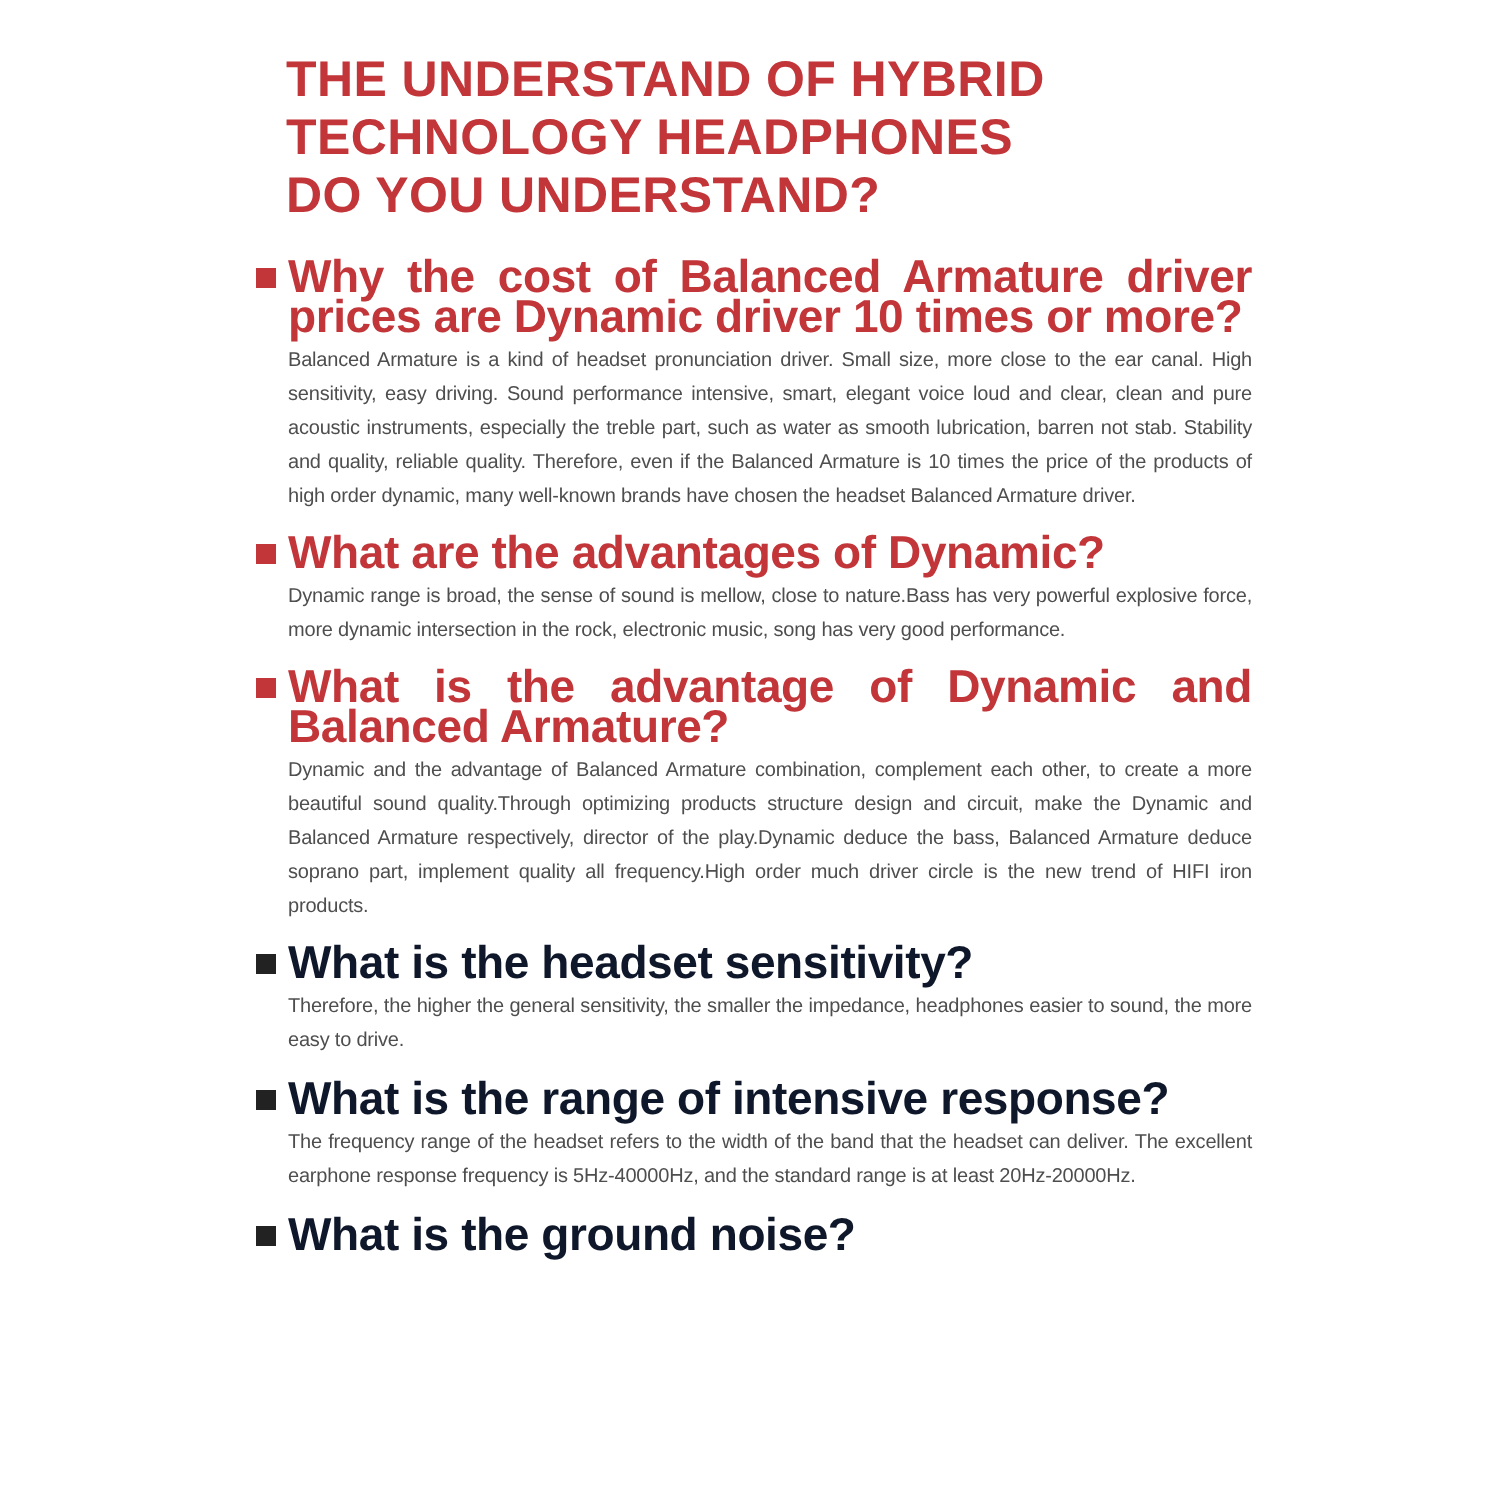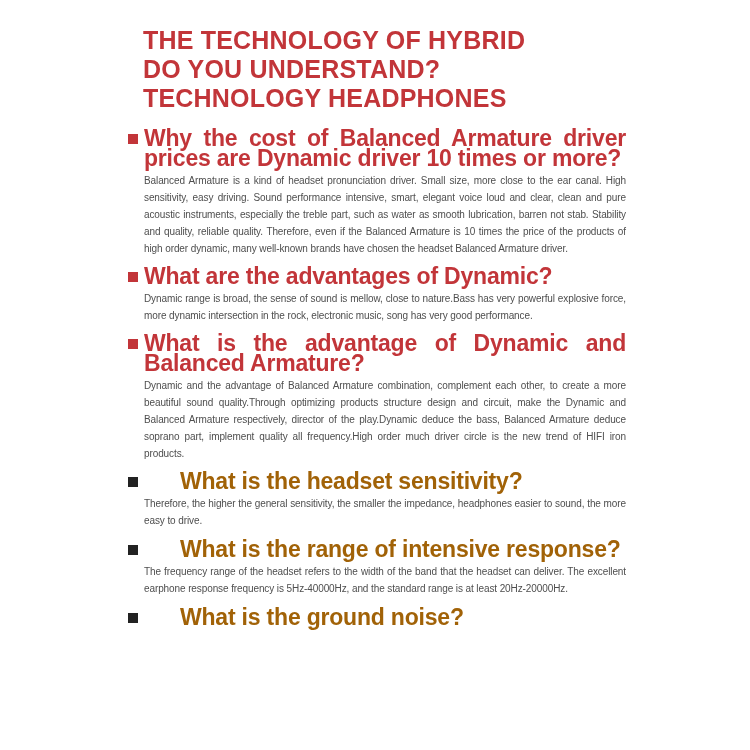--- a/index.html
+++ b/index.html
@@ -43,40 +43,40 @@
   .section.dark .bullet { background: #222222; }
   .heading-text {
     flex: 1 1 auto;
     font-size: 23px;
     line-height: 20px;
     font-weight: 700;
     letter-spacing: -0.2px;
     text-align: justify;
   }
   .section.red .heading-text { color: #c23539; }
-  .section.dark .heading-text { color: #a16207; margin-left: 36px; }
+  .section.dark .heading-text { color: #0f172a; }
   .body-text {
     margin: 0 0 9px 16px;
     color: #4e4e4e;
     font-size: 10px;
     line-height: 17px;
     letter-spacing: -0.1px;
     text-align: justify;
   }
   .section.dark .body-text { margin-bottom: 10px; }
 </style>
 </head>
 <body>
 
 <div class="page">
 
   <h1 class="title">
-    <div>THE TECHNOLOGY OF HYBRID</div>
+    <div>THE UNDERSTAND OF HYBRID</div>
+    <div>TECHNOLOGY HEADPHONES</div>
     <div>DO YOU UNDERSTAND?</div>
-    <div>TECHNOLOGY HEADPHONES</div>
   </h1>
 
   <div class="section red">
     <div class="heading">
       <span class="bullet"></span>
       <span class="heading-text">Why the cost of Balanced Armature driver prices are Dynamic driver 10 times or more?</span>
     </div>
     <p class="body-text">Balanced Armature is a kind of headset pronunciation driver. Small size, more close to the ear canal. High sensitivity, easy driving. Sound performance intensive, smart, elegant voice loud and clear, clean and pure acoustic instruments, especially the treble part, such as water as smooth lubrication, barren not stab. Stability and quality, reliable quality. Therefore, even if the Balanced Armature is 10 times the price of the products of high order dynamic, many well-known brands have chosen the headset Balanced Armature driver.</p>
   </div>
 

